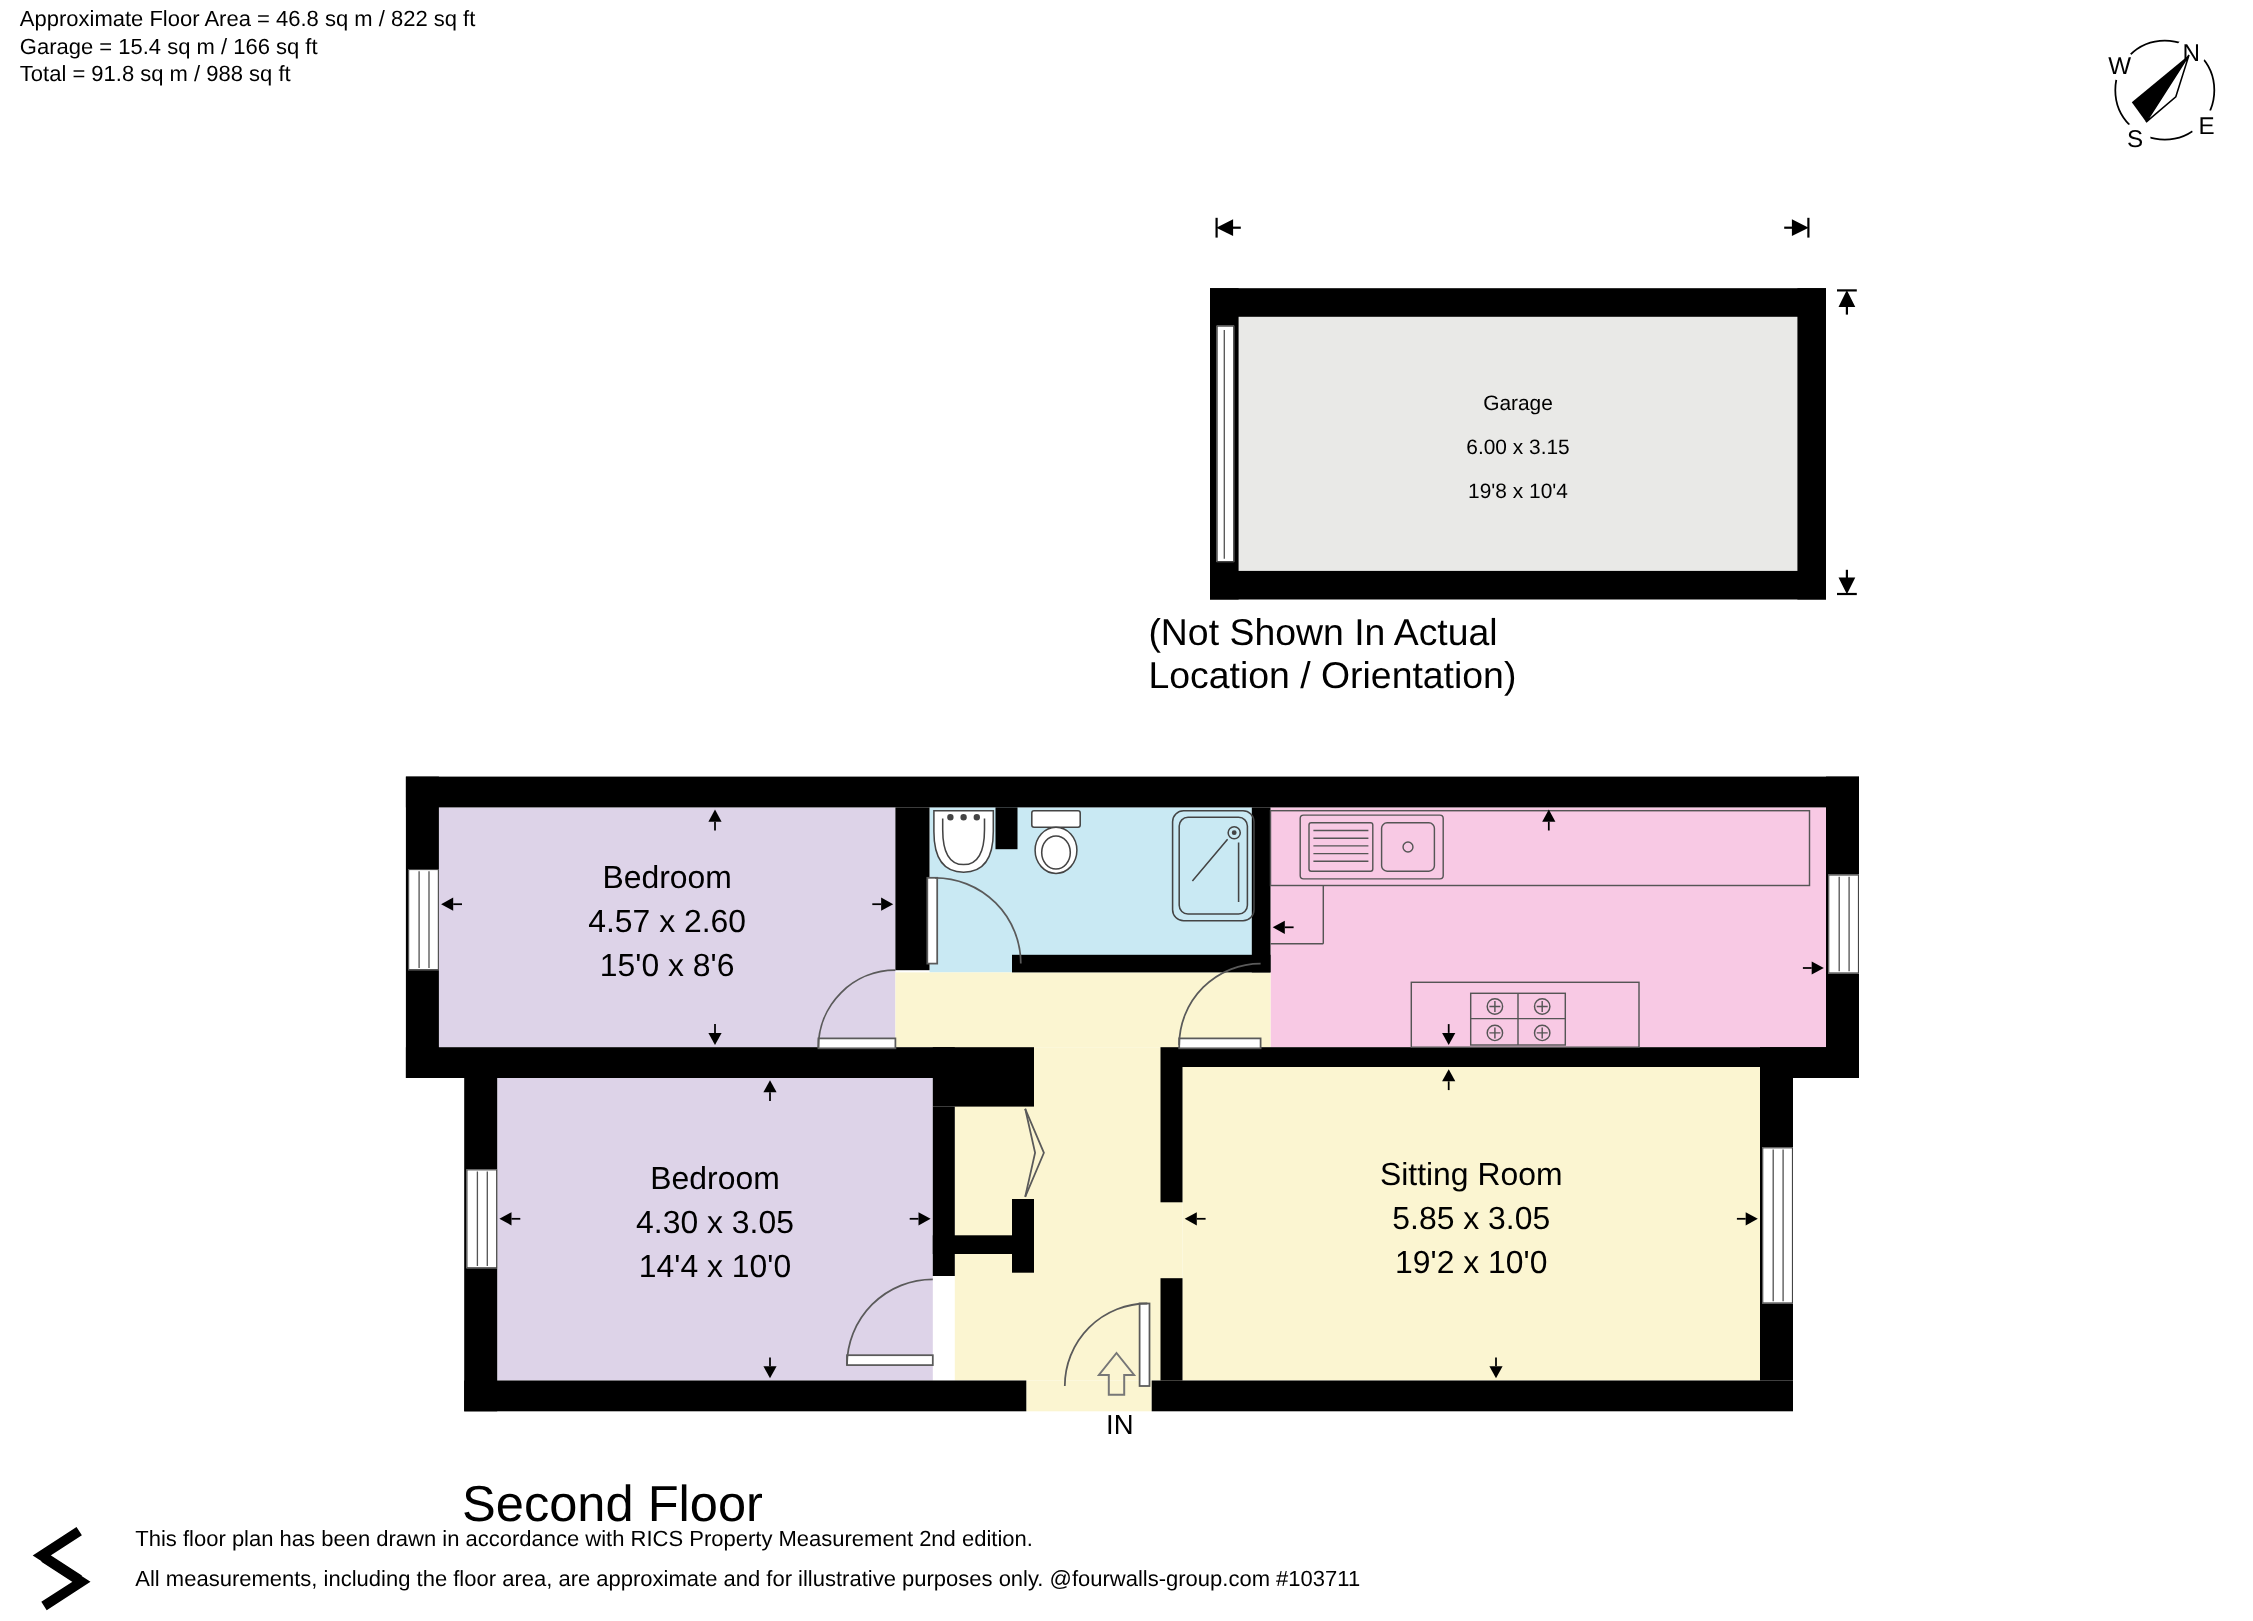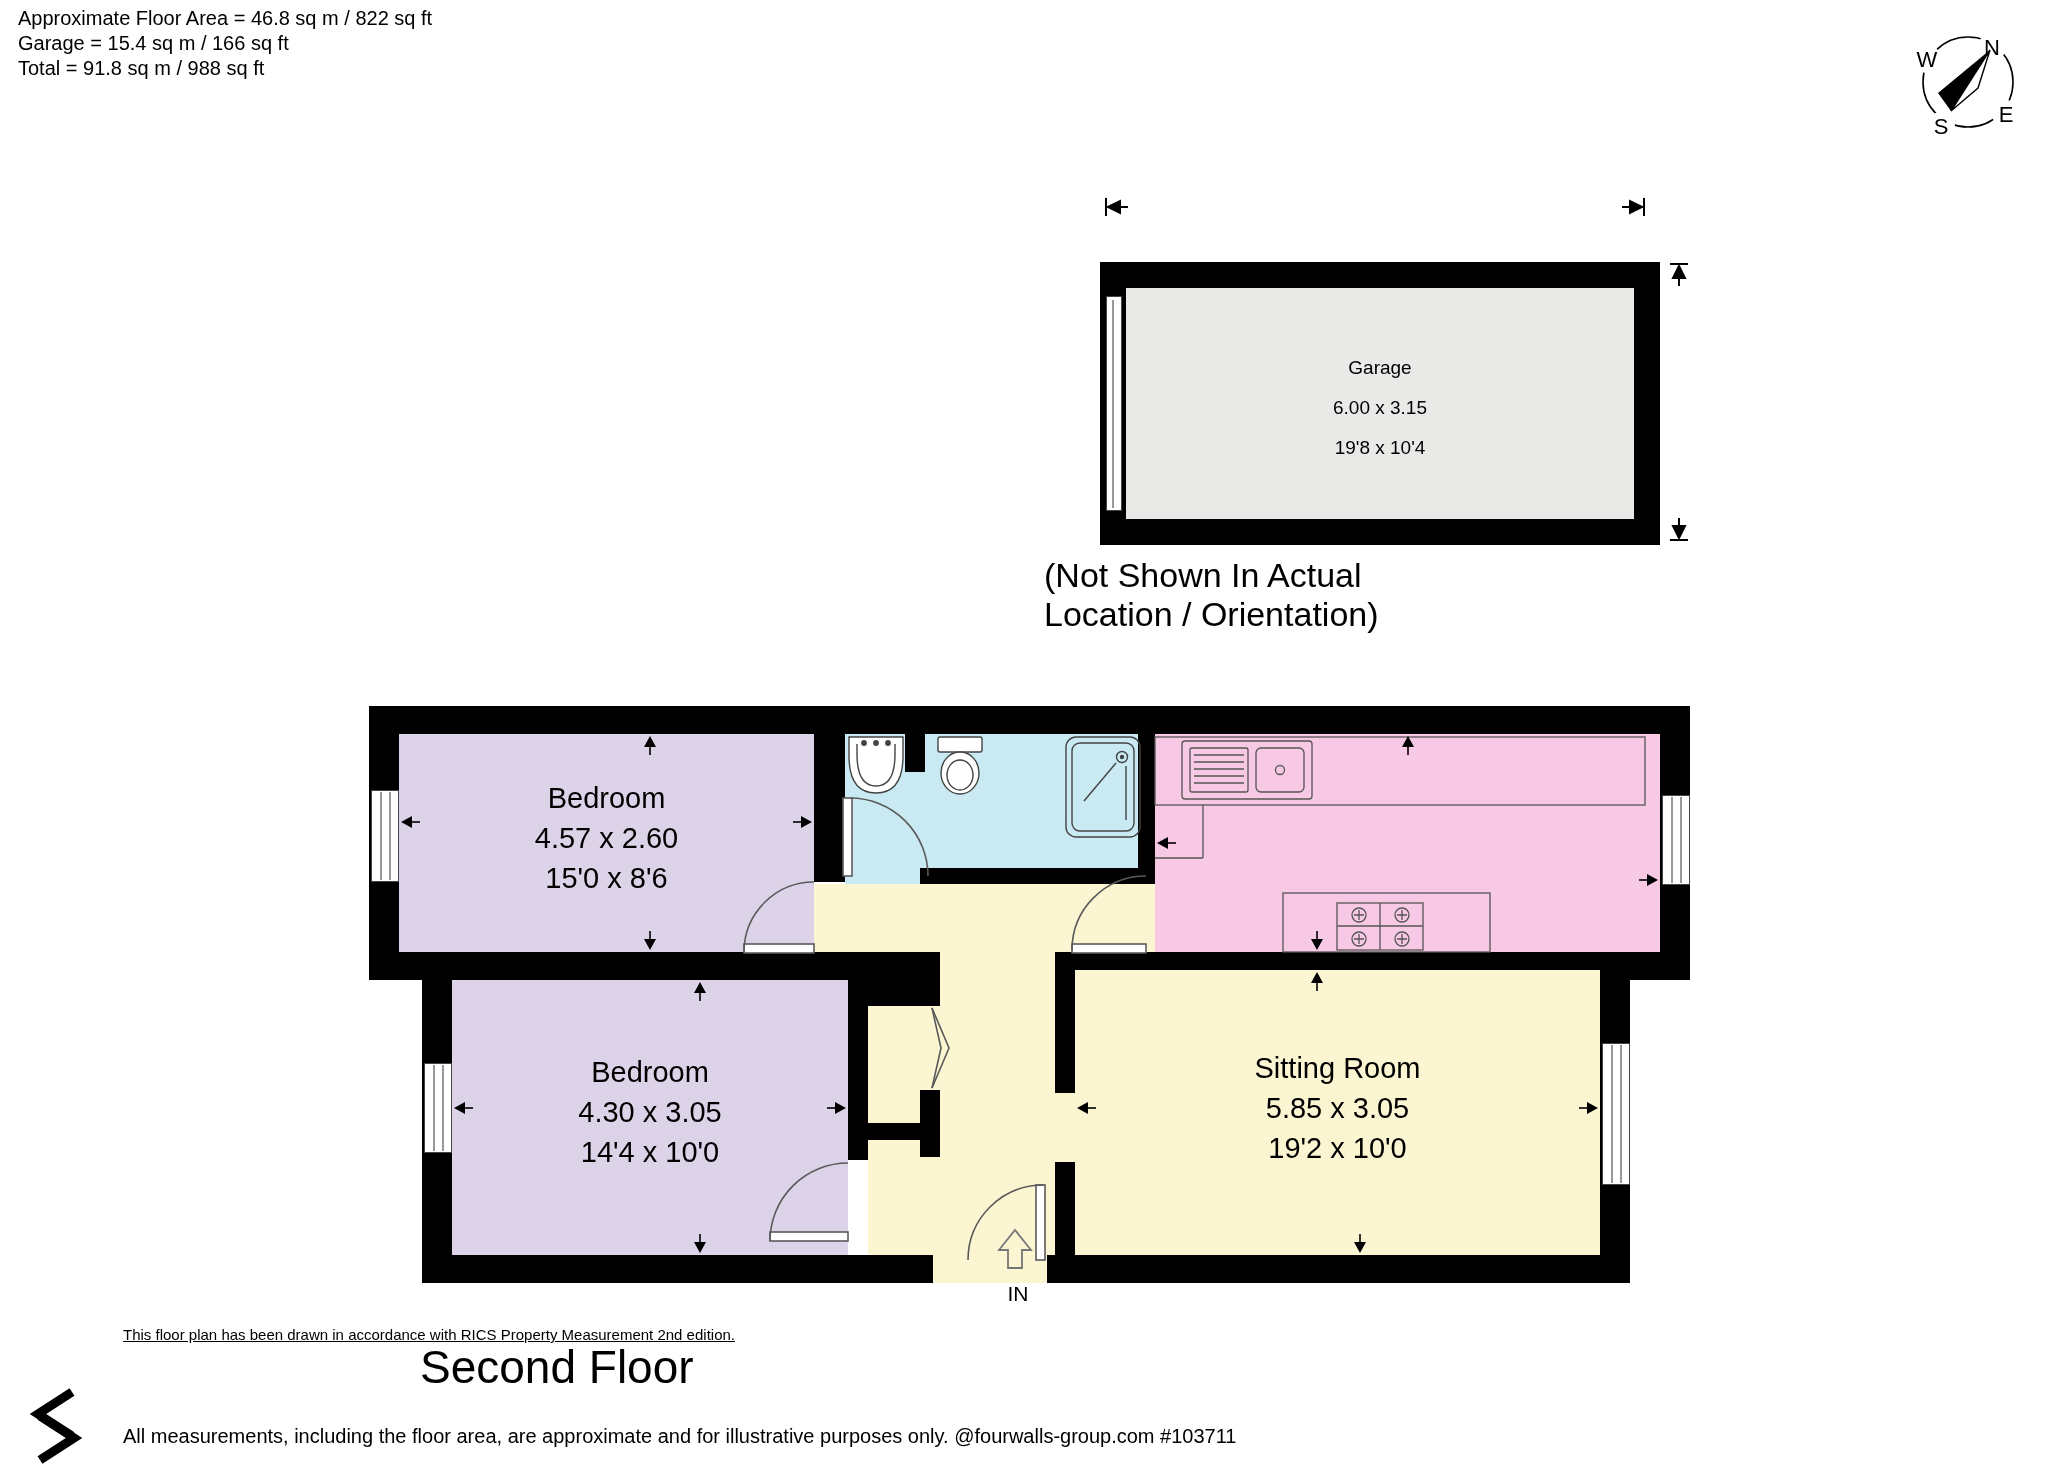--- a/index.html
+++ b/index.html
@@ -7,23 +7,23 @@
           font-family:"Liberation Sans", sans-serif;color:#000;}
   .w{position:absolute;background:#000;}
   .f{position:absolute;}
   .lbl{position:absolute;text-align:center;font-size:29px;line-height:40px;white-space:nowrap;}
   .lbl div{white-space:nowrap;}
   .win{position:absolute;background:#fff;border:1px solid #444;box-sizing:border-box;}
   #header{position:absolute;left:18px;top:6px;font-size:20px;line-height:25px;font-weight:500;}
   #garage-label{position:absolute;left:1126px;top:348px;width:508px;text-align:center;
                 font-size:19px;line-height:40px;}
   #garage-note{position:absolute;left:1044px;top:556px;font-size:34px;line-height:39px;}
-  #in-label{position:absolute;left:985px;top:1282px;width:66px;text-align:center;font-size:21px;}
+  #in-label{position:absolute;left:985px;top:1282px;width:66px;text-align:center;font-size:25px;}
   #floor-title{position:absolute;left:420px;top:1340px;font-size:46px;}
-  #footer-line1{position:absolute;left:123px;top:1326px;font-size:15px;text-decoration:underline;}
+  #footer-line1{position:absolute;left:123px;top:1388px;font-size:20px;}
   #footer-line2{position:absolute;left:123px;top:1425px;font-size:20px;}
   svg{position:absolute;overflow:visible;}
   #overlay{left:0;top:0;}
 </style>
 </head>
 <body>
 
 <div id="canvas">
 
   <div id="header">

